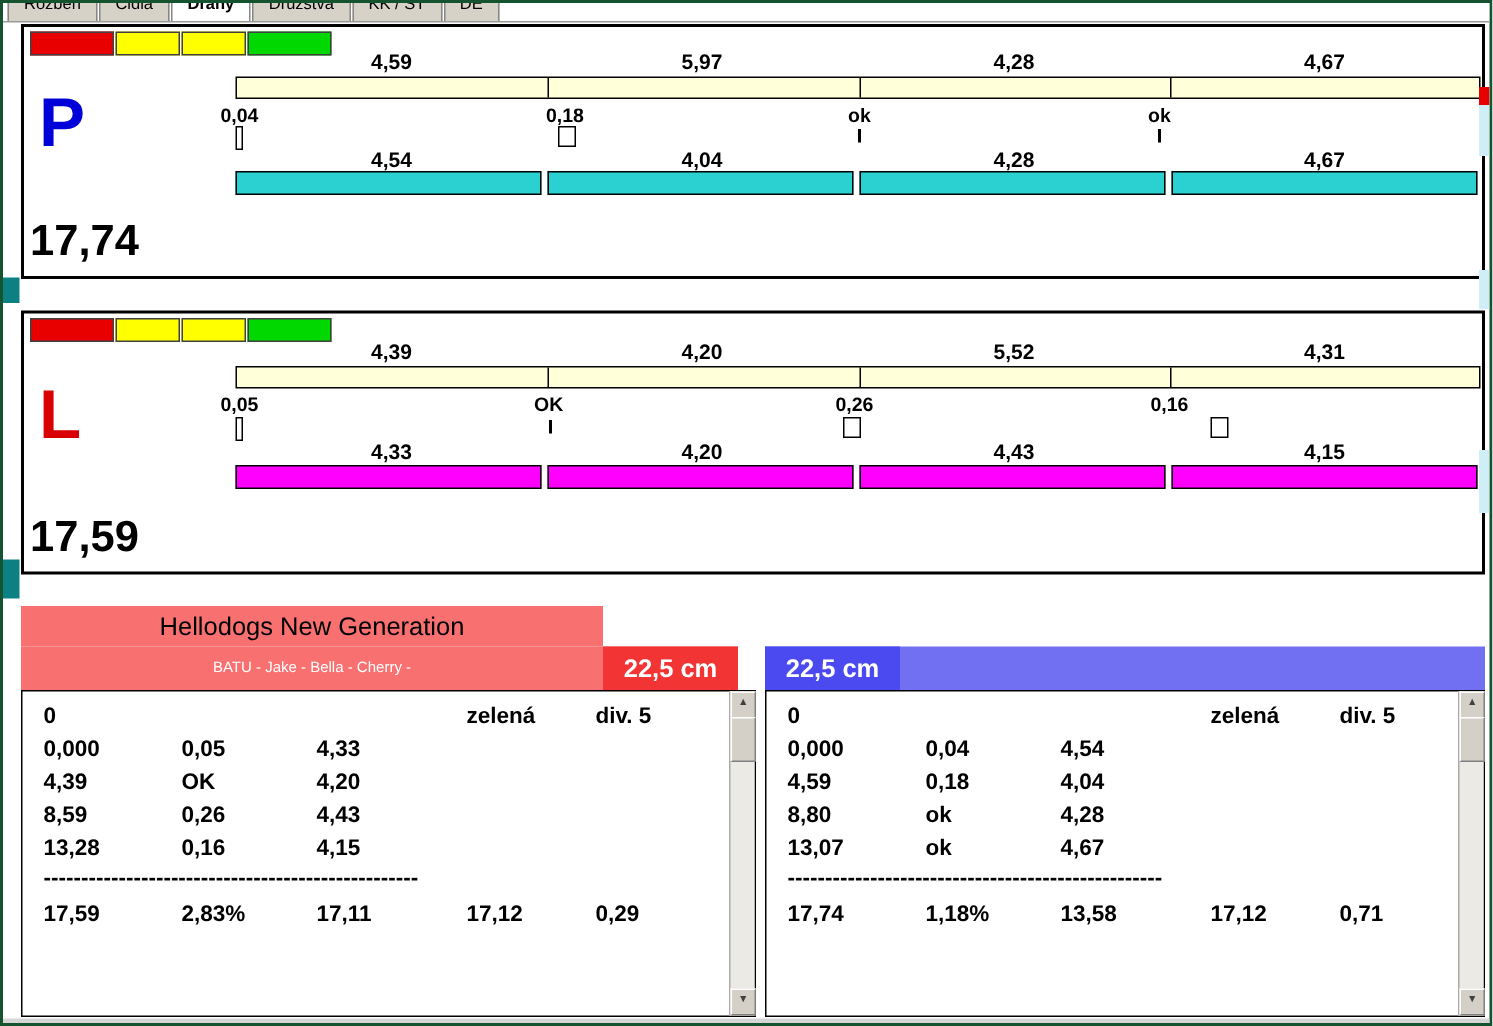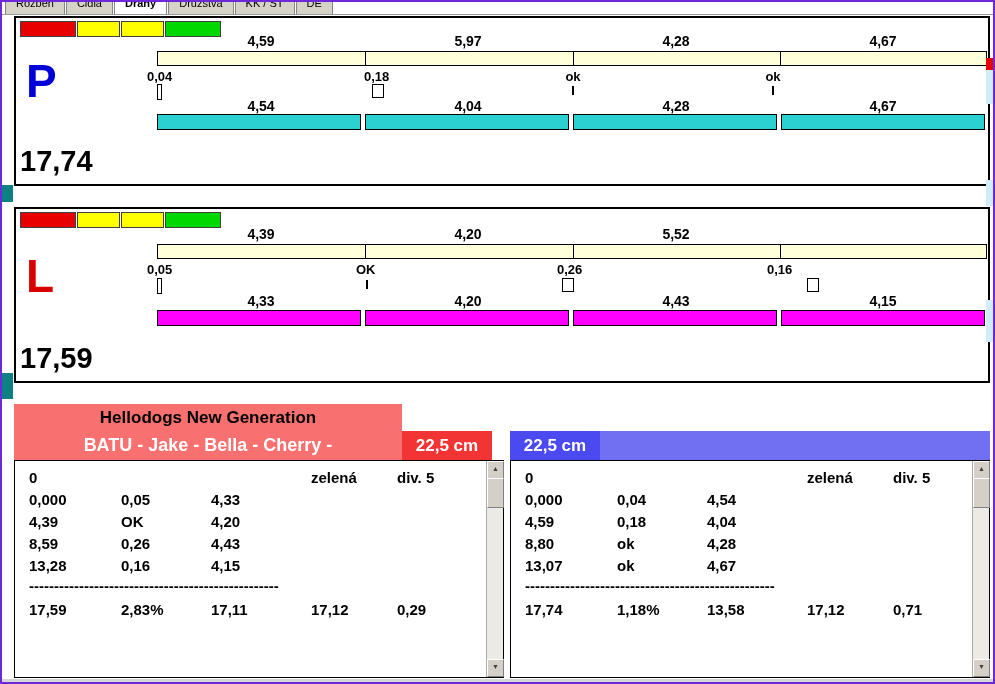--- a/index.html
+++ b/index.html
@@ -1,16 +1,16 @@
 <!DOCTYPE html>
 <html><head>
 <meta charset="utf-8">
 <style>
   html,body{margin:0;padding:0;background:#fff;font-family:"Liberation Sans","DejaVu Sans",sans-serif;}
-  .screen{position:relative;width:995px;height:684px;border:2px solid #6d28d9;box-sizing:border-box;overflow:hidden;background:#fff;padding-left:48px;}
+  .screen{position:relative;width:995px;height:684px;border:2px solid #14532d;box-sizing:border-box;overflow:hidden;background:#fff;padding-left:48px;}
 
   
   .tabstrip{position:absolute;left:0;top:0;width:100%;height:12px;overflow:hidden;border-bottom:1px solid #9a9a9a;background:#fff;}
   .tabs{display:flex;margin-top:-11px;padding-left:3px;}
   .tab{height:22px;line-height:20px;padding:1px 10px 0;font-size:11px;background:#d6d2c8;border:1px solid #868686;border-bottom:none;margin-right:1px;color:#000;white-space:nowrap;}
   .tab.active{background:#ffffff;font-weight:bold;}
 
   
   .panel{position:absolute;left:12px;width:976px;background:#fff;border:2px solid #000;box-sizing:border-box;}
   .sbox{position:absolute;top:3px;height:16px;border:1px solid #404040;box-sizing:border-box;}
@@ -23,22 +23,22 @@
   .midlab.center{text-align:center;}
   .m-bar{position:absolute;width:3px;height:14px;background:#fff;border:1px solid #000;}
   .m-box{position:absolute;width:10px;height:12px;background:#fff;border:1px solid #000;}
   .m-tick{position:absolute;width:2px;height:9px;background:#000;}
   .bar{position:absolute;height:16px;border:1px solid #000;box-sizing:border-box;}
   .bar-p{background:#2bd0d0;}
   .bar-l{background:#ff00ff;}
 
   
   .band{position:absolute;box-sizing:border-box;}
-  .band .teamname{font-size:17px;font-weight:bold;color:#000;text-align:center;line-height:27px;}
-  .members{font-size:18px;font-weight:bold;color:#fff;text-align:center;line-height:29px;white-space:nowrap;}
+  .band .teamname{font-size:17px;font-weight:normal;color:#000;text-align:center;line-height:27px;}
+  .members{font-size:10px;font-weight:normal;color:#fff;text-align:center;line-height:29px;white-space:nowrap;}
   .heightbox{position:absolute;top:0;height:29px;font-size:17px;font-weight:bold;color:#fff;text-align:center;line-height:29px;}
   .timestamp{position:absolute;left:400px;top:402px;width:208px;height:27px;background:#fff;border:2px solid #000;box-sizing:border-box;text-align:center;font-size:16px;line-height:23px;color:#000;}
 
   
   .datatable{position:absolute;top:458px;height:218px;background:#fff;border:1px solid #000;box-sizing:border-box;}
   .cell{position:absolute;font-size:15px;font-weight:bold;color:#000;white-space:nowrap;}
   .divider{width:300px;overflow:hidden;}
   .scrollbar{position:absolute;top:0;right:0;width:17px;height:100%;background:#eceae4;border-left:1px solid #aaa;box-sizing:border-box;}
   .sb-btn{position:absolute;left:0;width:15px;height:16px;background:#d4d0c8;border:1px solid;border-color:#fff #808080 #808080 #fff;text-align:center;font-size:7px;line-height:14px;color:#404040;}
   .sb-up{top:0;}
@@ -110,20 +110,21 @@
     <div class="sbox" style="left:61px;width:43px;background:#ffff00;"></div>
     <div class="sbox" style="left:105px;width:43px;background:#ffff00;"></div>
     <div class="sbox" style="left:149px;width:56px;background:#00d800;"></div>
 
     <div class="lane-letter" style="color:#d80000;top:44px;">L</div>
     <div class="lane-total" style="top:134px;">17,59</div>
 
     <span class="segval" style="top:17px;left:141px;">4,39</span>
     <span class="segval" style="top:17px;left:348px;">4,20</span>
     <span class="segval" style="top:17px;left:556px;">5,52</span>
+    <span class="segval" style="top:17px;left:763px;">4,31</span>
 
     <div class="track" style="top:35px;">
       <i class="tick" style="left:207px;"></i>
       <i class="tick" style="left:415px;"></i>
       <i class="tick" style="left:622px;"></i>
     </div>
 
     <span class="midlab" style="top:53px;left:131px;">0,05</span>
     <span class="midlab" style="top:53px;left:340px;">OK</span>
     <span class="midlab" style="top:53px;left:541px;">0,26</span>

